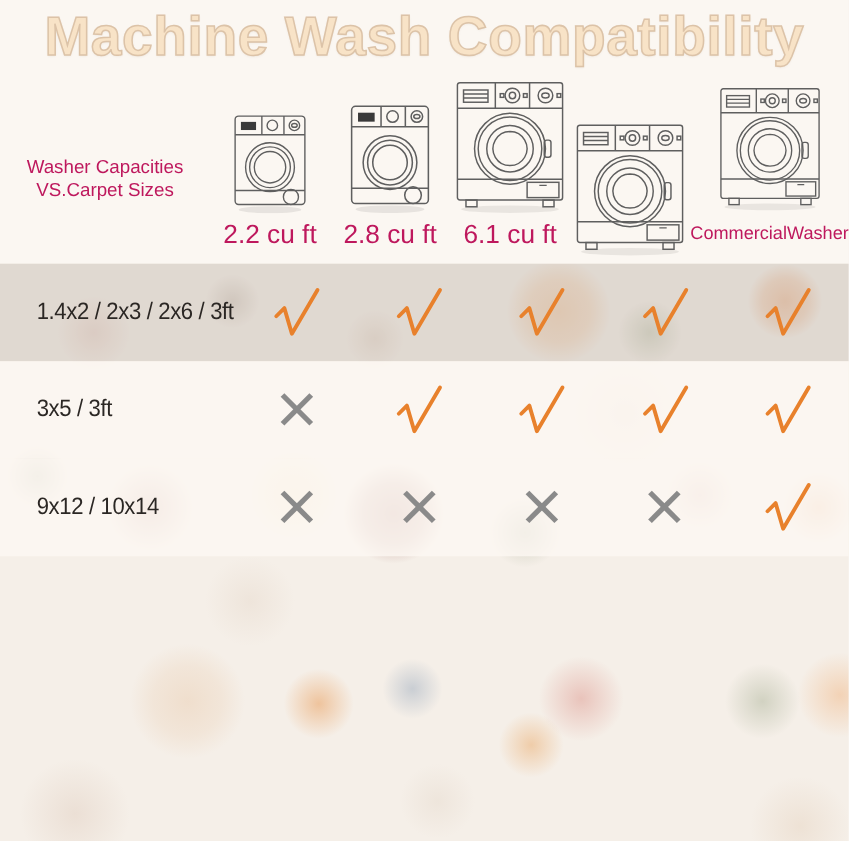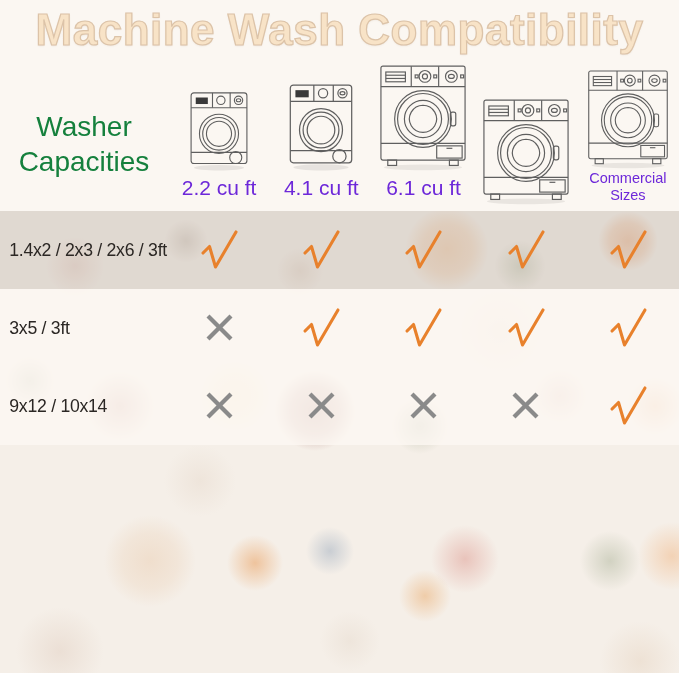--- a/index.html
+++ b/index.html
@@ -25,38 +25,38 @@
   
   .header{
     display:grid;
     grid-template-columns:168px repeat(5,1fr);
     height:150px;
     align-items:end;
   }
   .caption{
     align-self:center;
     text-align:center;
-    font-size:28px;color:#15803d;line-height:1.25;
+    font-size:15px;color:#be185d;line-height:1.25;
     padding-top:28px;
   }
   .hcell{
     display:flex;flex-direction:column;align-items:center;justify-content:flex-end;
     height:150px;
   }
   .icon-wrap{display:flex;align-items:flex-end;justify-content:center;flex:1;}
   .w-small{width:60px;height:80px;}
   .w-medium{width:66px;height:88px;}
   .w-large{width:90px;height:108px;}
   .w-commercial{width:84px;height:101px;}
   .hlabel{
     height:34px;display:flex;align-items:center;justify-content:center;
-    font-size:21px;color:#6d28d9;white-space:nowrap;
+    font-size:21px;color:#be185d;white-space:nowrap;
   }
   .hlabel.two-line{
-    flex-direction:column;font-size:14.5px;line-height:1.15;height:36px;
+    flex-direction:row;font-size:14.5px;line-height:1.15;height:36px;
   }
 
   
   .table{position:relative;height:467px;margin-top:6px;}
   .floral{
     position:absolute;inset:0;
     background-color:#f5efe8;
     background-image:
       radial-gradient(circle 42px at 447px 38px,  rgba(236,178,128,.55), rgba(236,178,128,.35) 60%, transparent 100%),
       radial-gradient(circle 30px at 628px 30px,  rgba(228,142,84,.5),  rgba(228,142,84,.3) 60%, transparent 100%),
@@ -85,20 +85,21 @@
       radial-gradient(circle 30px at 350px 430px, rgba(210,190,170,.2),  transparent 100%);
   }
   .rows{
     position:relative;
     display:grid;grid-template-rows:repeat(6,1fr);
     height:467px;
   }
   .row{
     display:grid;grid-template-columns:168px repeat(5,1fr);
     align-items:center;
+    padding-left:20px;
   }
   .row.band{background:rgba(199,190,182,.45);}
   .row.light{background:rgba(252,248,243,.8);}
   .rlabel{
     font-size:19px;color:#2b2724;letter-spacing:-.3px;
     padding-left:10px;white-space:nowrap;
     transform:scaleX(.93);transform-origin:left center;
   }
   .mcell{display:flex;align-items:center;justify-content:center;}
   .mark-check{width:44px;height:44px;stroke:var(--check,#e8812c);}
@@ -167,37 +168,38 @@
   </defs>
 </svg>
 
 <div class="page">
 
   <h1 class="title">Machine Wash Compatibility</h1>
 
   <div class="header">
     <div class="caption">
       <div>Washer Capacities</div>
+      <div>VS.Carpet Sizes</div>
     </div>
 
   <div class="hcell">
         <div class="icon-wrap">
           <svg class="w-small">
             <use href="#washer-small"></use>
           </svg>
         </div>
         <div class="hlabel">2.2  cu ft</div>
       </div>
       <div class="hcell">
         <div class="icon-wrap">
           <svg class="w-medium">
             <use href="#washer-small"></use>
           </svg>
         </div>
-        <div class="hlabel">4.1  cu ft</div>
+        <div class="hlabel">2.8  cu ft</div>
       </div>
       <div class="hcell">
         <div class="icon-wrap">
           <svg class="w-large">
             <use href="#washer-large"></use>
           </svg>
         </div>
         <div class="hlabel">6.1  cu ft</div>
       </div>
       <div class="hcell">
@@ -208,21 +210,21 @@
         </div>
       </div>
       <div class="hcell">
         <div class="icon-wrap">
           <svg class="w-commercial">
             <use href="#washer-large"></use>
           </svg>
         </div>
         <div class="hlabel two-line">
           <div>Commercial</div>
-          <div>Sizes</div>
+          <div>Washer</div>
         </div>
       </div>
     </div>
 
   <div class="table">
     <div class="floral"></div>
     <div class="rows">
 
     <div class="row band">
           <div class="rlabel">1.4x2 / 2x3 / 2x6 / 3ft</div>

